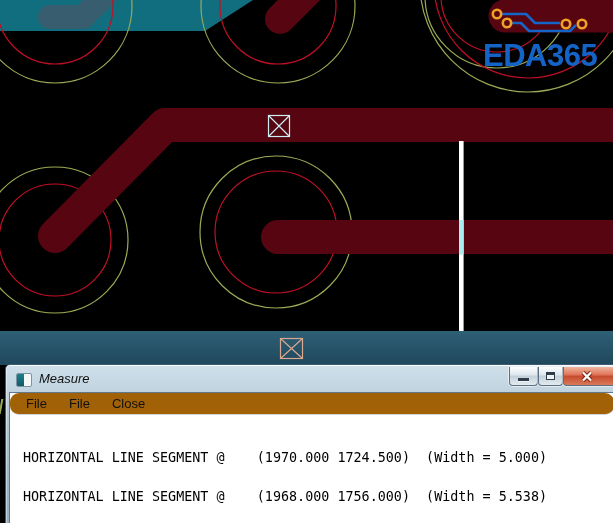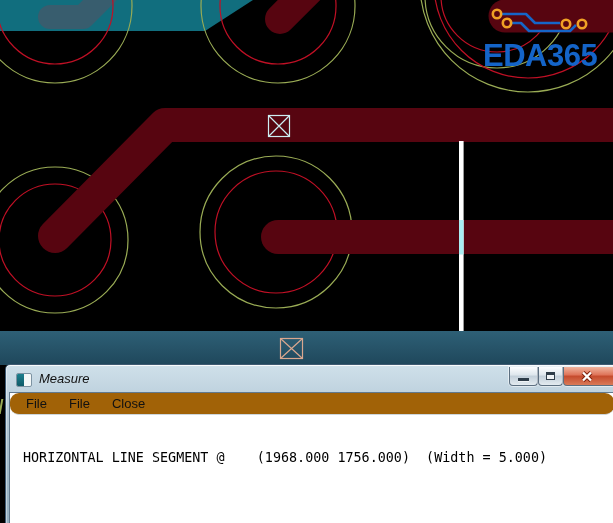--- a/index.html
+++ b/index.html
@@ -126,21 +126,22 @@
       </div>
     </div>
 
     <div class="win-inner">
       <div class="menubar">
         <span class="menu-item">File</span>
         <span class="menu-item">File</span>
         <span class="menu-item">Close</span>
       </div>
       <div class="console">
-        <div class="console-line">HORIZONTAL LINE SEGMENT @    (1968.000 1756.000)  (Width = 5.000)</div>
+        <div class="console-line">HORIZONTAL LINE SEGMENT @    (1970.000 1724.500)  (Width = 5.000)</div>
+        <div class="console-line">HORIZONTAL LINE SEGMENT @    (1968.000 1756.000)  (Width = 5.538)</div>
         
         
         
         
       </div>
     </div>
   </div>
 
 </div>
 

